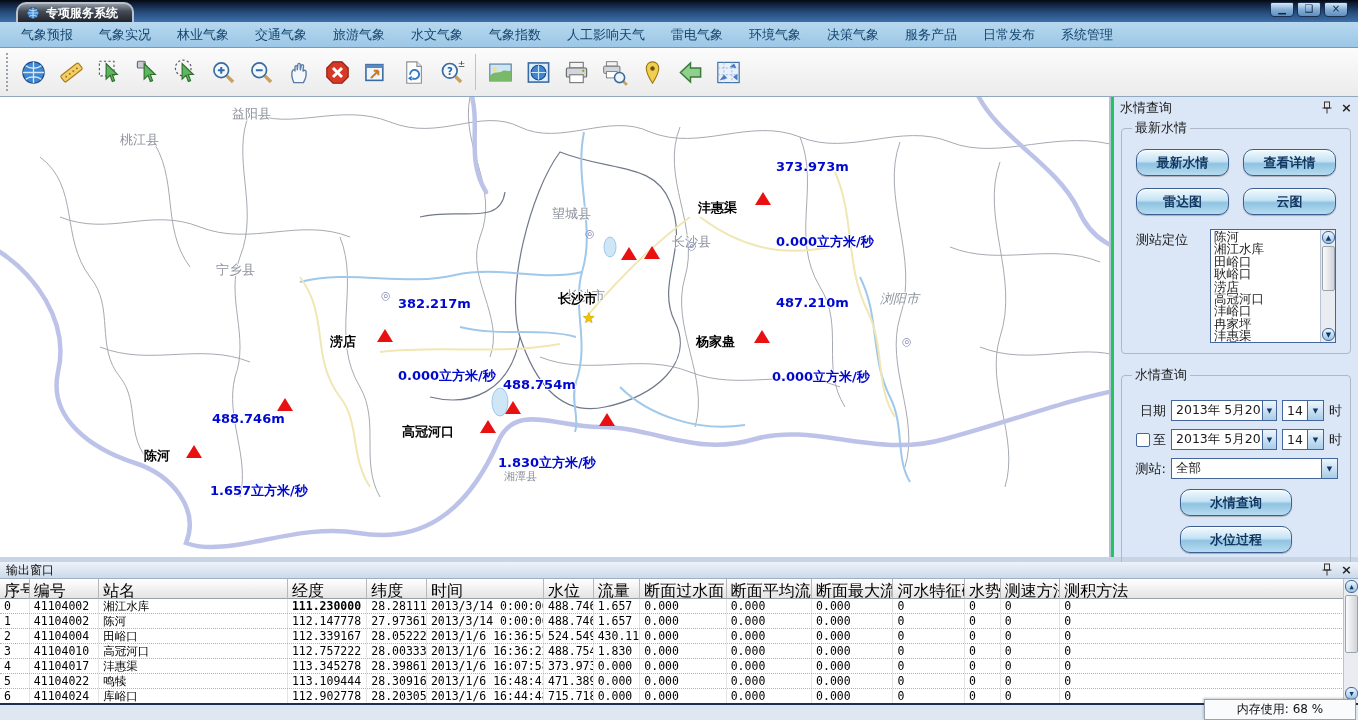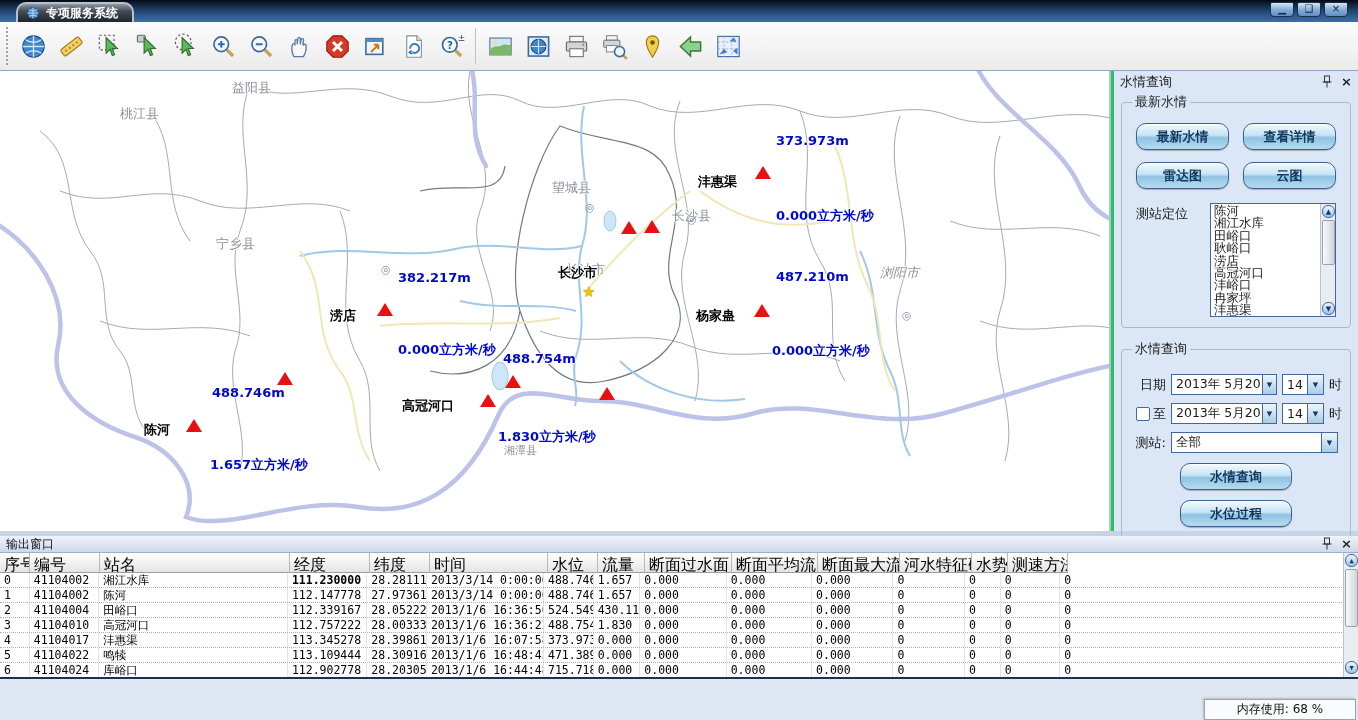--- a/index.html
+++ b/index.html
@@ -98,20 +98,36 @@
         </svg>
       <span>专项服务系统</span>
     </div>
     <div class="win-btns">
       <div class="wbtn">▁</div>
       <div class="wbtn">❑</div>
       <div class="wbtn">×</div>
     </div>
   </div>
 
+  <div class="menubar" id="menubar">
+      <div class="menu-item">气象预报</div>
+      <div class="menu-item">气象实况</div>
+      <div class="menu-item">林业气象</div>
+      <div class="menu-item">交通气象</div>
+      <div class="menu-item">旅游气象</div>
+      <div class="menu-item">水文气象</div>
+      <div class="menu-item">气象指数</div>
+      <div class="menu-item">人工影响天气</div>
+      <div class="menu-item">雷电气象</div>
+      <div class="menu-item">环境气象</div>
+      <div class="menu-item">决策气象</div>
+      <div class="menu-item">服务产品</div>
+      <div class="menu-item">日常发布</div>
+      <div class="menu-item">系统管理</div>
+    </div>
 
   <div class="toolbar">
     <div class="grip"></div>
     <div class="tbtn">
         <svg viewBox="0 0 24 24">
           <circle cx="12" cy="12" r="9.5" fill="#3f86cf" stroke="#1b4d8a"></circle>
           <path d="M12,2.5v19 M2.5,12h19 M5,6c4,3 10,3 14,0 M5,18c4,-3 10,-3 14,0" stroke="#cfe7fa" fill="none" stroke-width="1.2"></path>
         </svg>
       </div>
     <div class="tbtn">
@@ -452,20 +468,21 @@
           <div class="hcell" style="width: 60px;">纬度</div>
           <div class="hcell" style="width: 118px;">时间</div>
           <div class="hcell" style="width: 50px;">水位</div>
           <div class="hcell" style="width: 47px;">流量</div>
           <div class="hcell" style="width: 87px;">断面过水面</div>
           <div class="hcell" style="width: 86px;">断面平均流</div>
           <div class="hcell" style="width: 82px;">断面最大流</div>
           <div class="hcell" style="width: 72px;">河水特征码</div>
           <div class="hcell" style="width: 36px;">水势</div>
           <div class="hcell" style="width: 60px;">测速方法</div>
+          <div class="hcell" style="width: 300px;">测积方法</div>
         </div>
         <div class="drow">
           <div class="dcell" style="width: 30px;">0</div>
           <div class="dcell" style="width: 70px;">41104002</div>
           <div class="dcell" style="width: 190px;">湘江水库</div>
           <div class="dcell" style="width: 80px; font-weight: bold;">111.230000</div>
           <div class="dcell" style="width: 60px;">28.281111</div>
           <div class="dcell" style="width: 118px;">2013/3/14 0:00:00</div>
           <div class="dcell" style="width: 50px;">488.746</div>
           <div class="dcell" style="width: 47px;">1.657</div>

